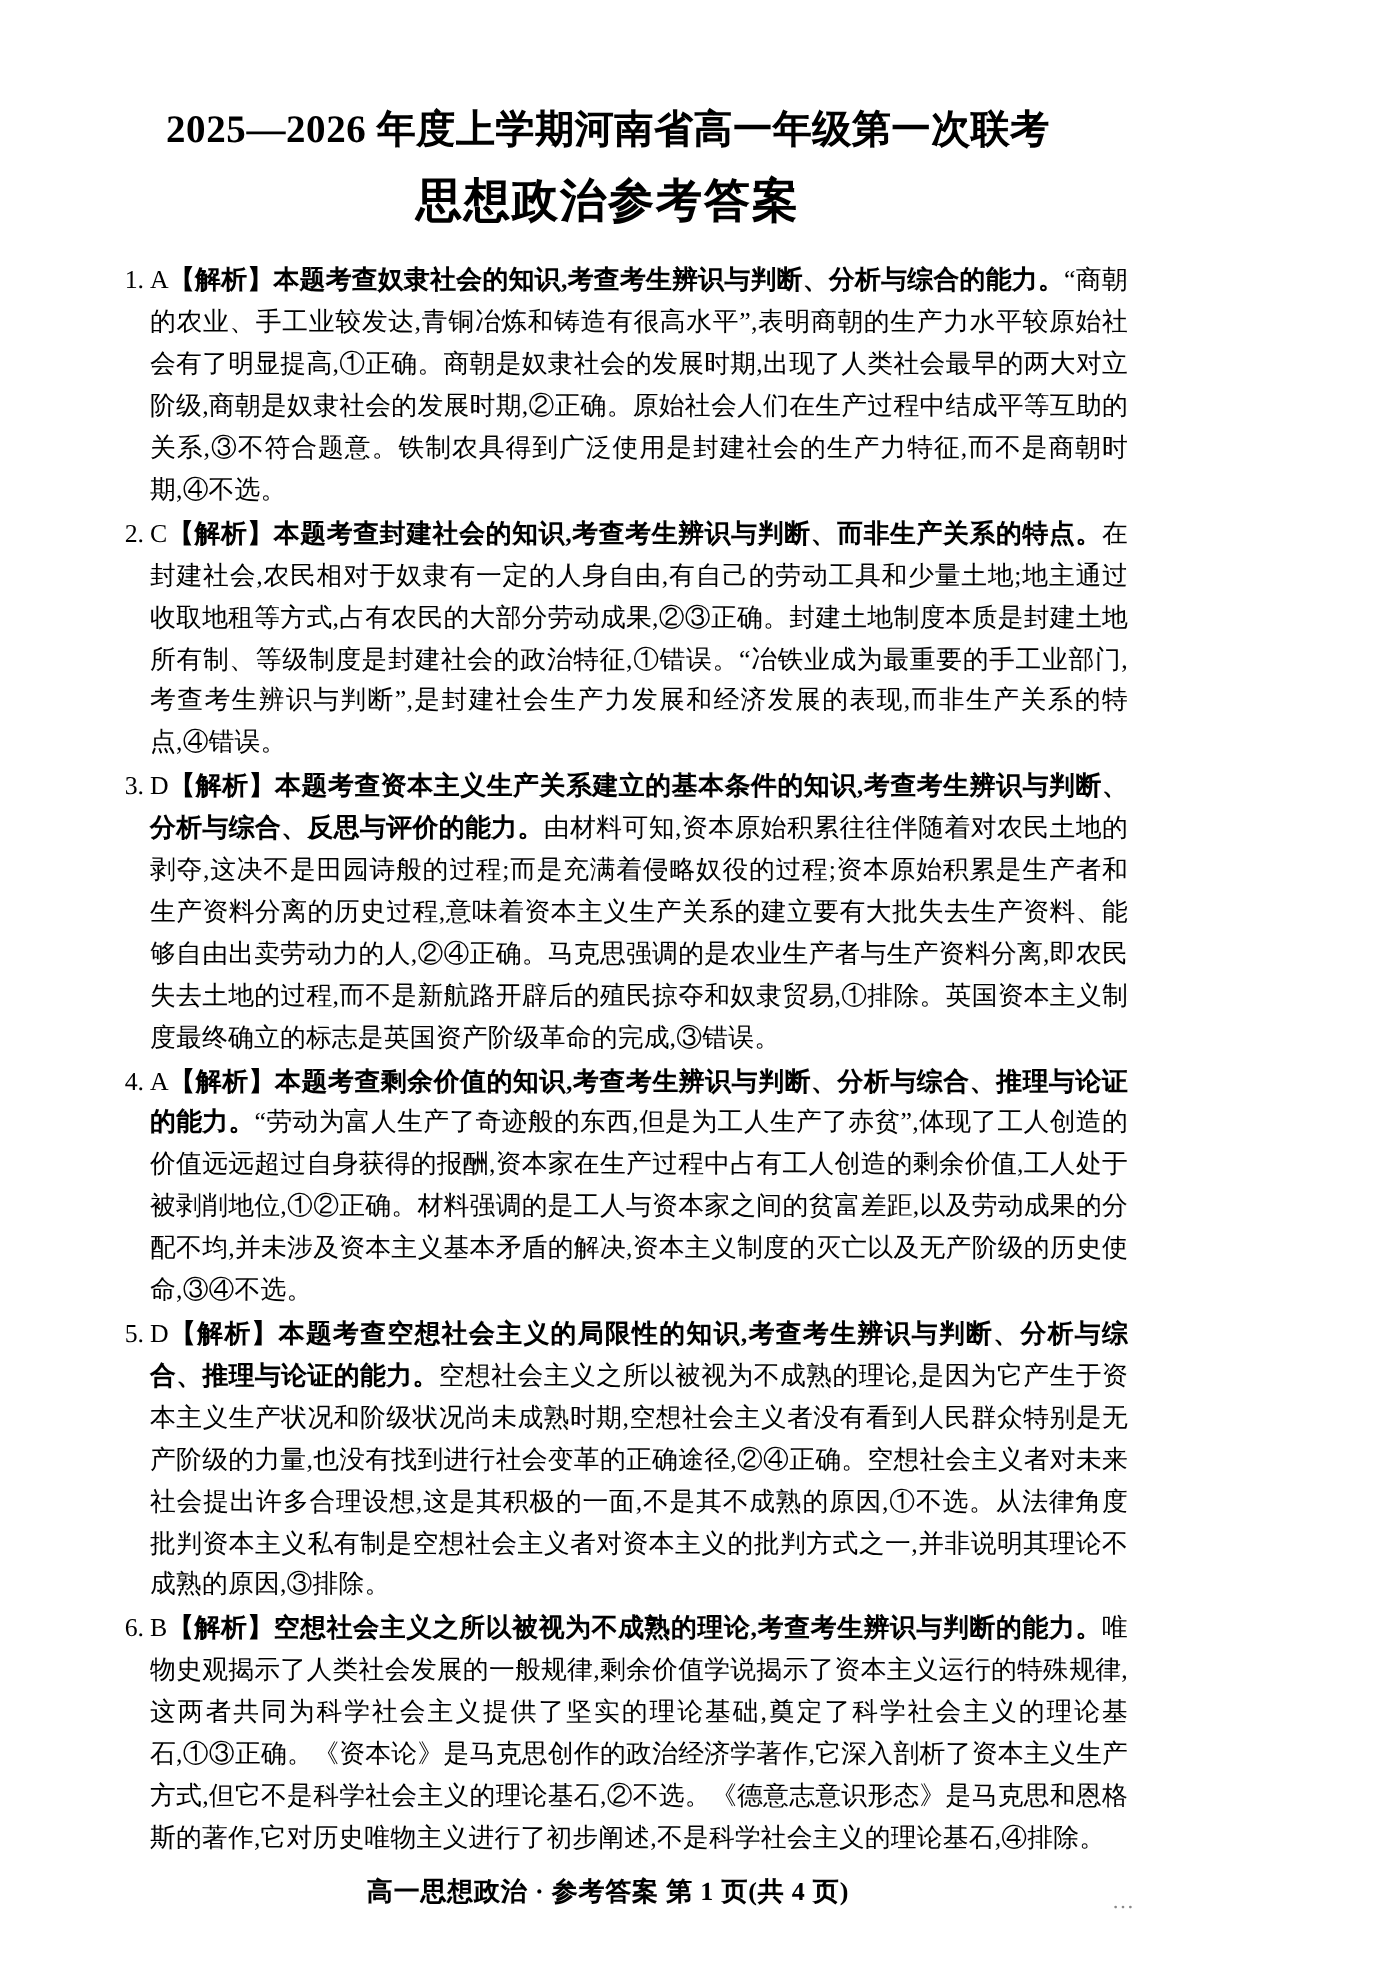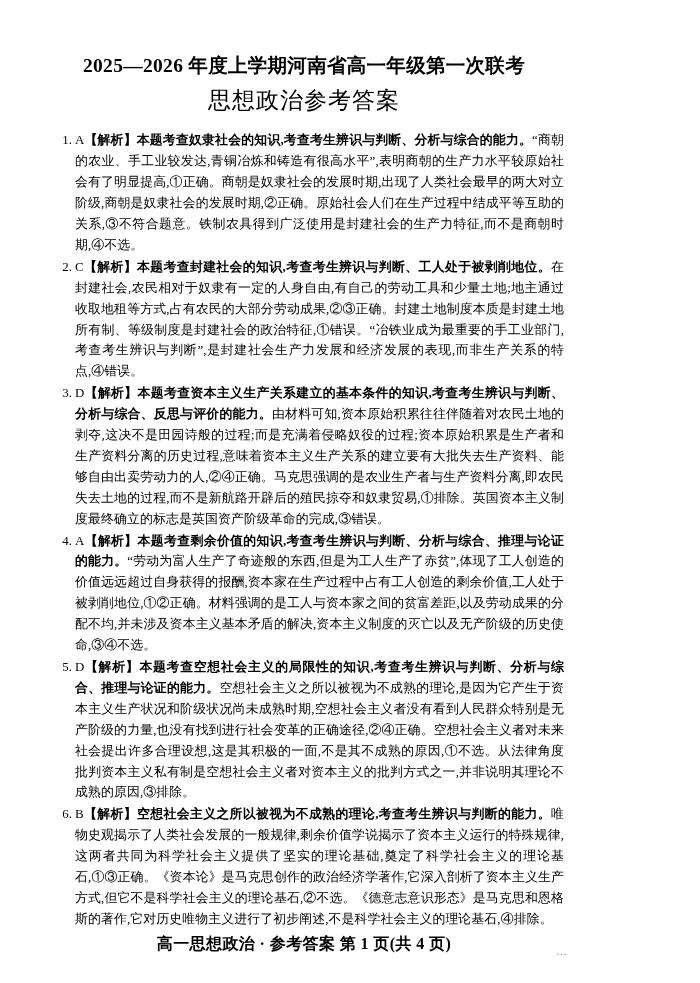--- a/index.html
+++ b/index.html
@@ -27,21 +27,21 @@
     font-size: 19.5px;
     font-weight: bold;
     letter-spacing: 0.3px;
     line-height: 1.4;
     margin: 0 0 6px 0;
     white-space: nowrap;
   }
   .title-sub {
     text-align: center;
     font-size: 23px;
-    font-weight: normal;
+    font-weight: bold;
     letter-spacing: 1px;
     line-height: 1.35;
     margin: 0 0 14px 0;
   }
   .answers {
     margin-top: 6px;
   }
   .ans-item {
     display: flex;
     align-items: flex-start;
@@ -72,21 +72,21 @@
   .bold {
     font-weight: bold;
     margin-top: 35px;
   }
   .footer {
     position: absolute;
     left: 0;
     right: 0;
     bottom: 28px;
     text-align: center;
-    font-size: 16px;
+    font-size: 13px;
     font-weight: bold;
     letter-spacing: 0.4px;
   }
   .footer-dots {
     position: absolute;
     right: 40px;
     bottom: 26px;
     font-size: 11px;
     color: #888;
     letter-spacing: 1px;
@@ -102,21 +102,21 @@
 
   <div class="answers">
 
     <div class="ans-item">
       <div class="ans-num">1.</div>
       <div class="ans-body"><span class="ans-letter">A</span><span class="bold">【解析】本题考查奴隶社会的知识,考查考生辨识与判断、分析与综合的能力。</span><span>“商朝的农业、手工业较发达,青铜冶炼和铸造有很高水平”,表明商朝的生产力水平较原始社会有了明显提高,①正确。商朝是奴隶社会的发展时期,出现了人类社会最早的两大对立阶级,商朝是奴隶社会的发展时期,②正确。原始社会人们在生产过程中结成平等互助的关系,③不符合题意。铁制农具得到广泛使用是封建社会的生产力特征,而不是商朝时期,④不选。</span></div>
     </div>
 
     <div class="ans-item">
       <div class="ans-num">2.</div>
-      <div class="ans-body"><span class="ans-letter">C</span><span class="bold">【解析】本题考查封建社会的知识,考查考生辨识与判断、工人处于被剥削地位。</span><span>在封建社会,农民相对于奴隶有一定的人身自由,有自己的劳动工具和少量土地;地主通过收取地租等方式,占有农民的大部分劳动成果,②③正确。封建土地制度本质是封建土地所有制、等级制度是封建社会的政治特征,①错误。“冶铁业成为最重要的手工业部门,考查考生辨识与判断”,是封建社会生产力发展和经济发展的表现,而非生产关系的特点,④错误。</span></div>
+      <div class="ans-body"><span class="ans-letter">C</span><span class="bold">【解析】本题考查封建社会的知识,考查考生辨识与判断、而非生产关系的特点。</span><span>在封建社会,农民相对于奴隶有一定的人身自由,有自己的劳动工具和少量土地;地主通过收取地租等方式,占有农民的大部分劳动成果,②③正确。封建土地制度本质是封建土地所有制、等级制度是封建社会的政治特征,①错误。“冶铁业成为最重要的手工业部门,考查考生辨识与判断”,是封建社会生产力发展和经济发展的表现,而非生产关系的特点,④错误。</span></div>
     </div>
 
     <div class="ans-item">
       <div class="ans-num">3.</div>
       <div class="ans-body"><span class="ans-letter">D</span><span class="bold">【解析】本题考查资本主义生产关系建立的基本条件的知识,考查考生辨识与判断、分析与综合、反思与评价的能力。</span><span>由材料可知,资本原始积累往往伴随着对农民土地的剥夺,这决不是田园诗般的过程;而是充满着侵略奴役的过程;资本原始积累是生产者和生产资料分离的历史过程,意味着资本主义生产关系的建立要有大批失去生产资料、能够自由出卖劳动力的人,②④正确。马克思强调的是农业生产者与生产资料分离,即农民失去土地的过程,而不是新航路开辟后的殖民掠夺和奴隶贸易,①排除。英国资本主义制度最终确立的标志是英国资产阶级革命的完成,③错误。</span></div>
     </div>
 
     <div class="ans-item">
       <div class="ans-num">4.</div>
       <div class="ans-body"><span class="ans-letter">A</span><span class="bold">【解析】本题考查剩余价值的知识,考查考生辨识与判断、分析与综合、推理与论证的能力。</span><span>“劳动为富人生产了奇迹般的东西,但是为工人生产了赤贫”,体现了工人创造的价值远远超过自身获得的报酬,资本家在生产过程中占有工人创造的剩余价值,工人处于被剥削地位,①②正确。材料强调的是工人与资本家之间的贫富差距,以及劳动成果的分配不均,并未涉及资本主义基本矛盾的解决,资本主义制度的灭亡以及无产阶级的历史使命,③④不选。</span></div>

